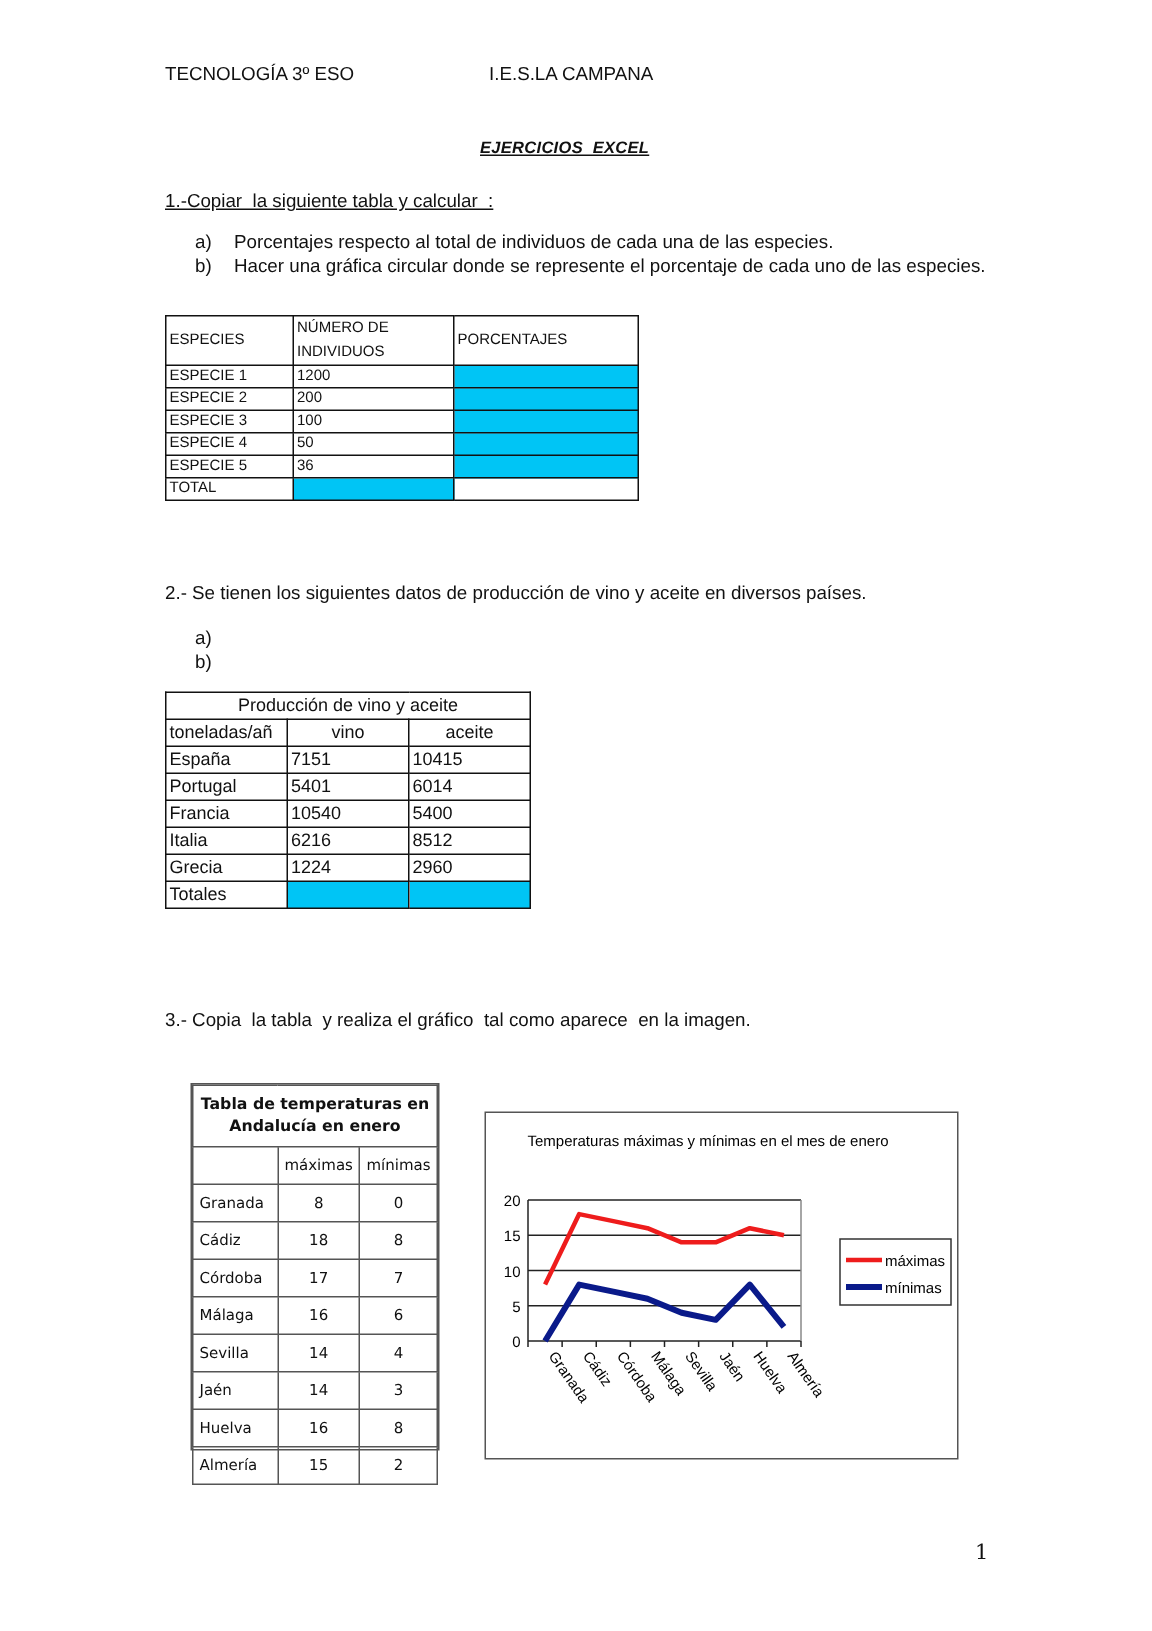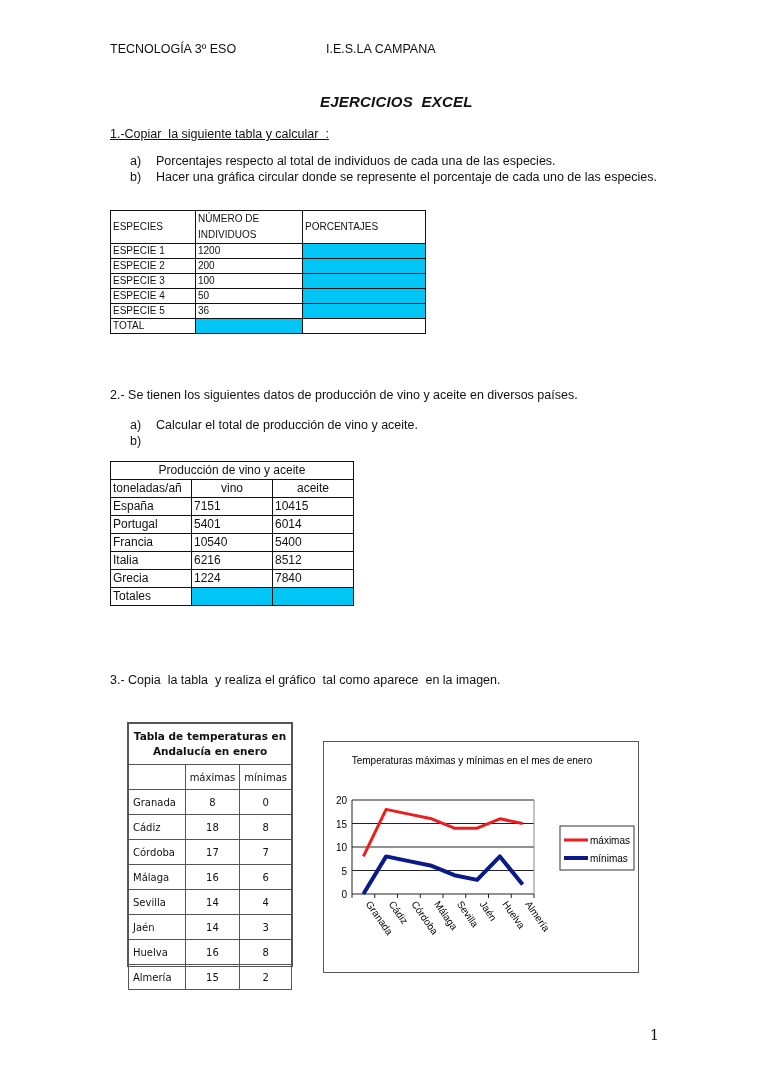--- a/index.html
+++ b/index.html
@@ -1,19 +1,19 @@
 <!DOCTYPE html>
 <html><head>
 <meta charset="utf-8">
 <style>
   html, body { margin:0; padding:0; background:#fff; }
   body { width:768px; height:1087px; position:relative; font-family:"Liberation Sans", sans-serif; color:#111; overflow:hidden; }
   .abs { position:absolute; }
   .hdr { font-size:12.5px; top:42px; }
-  .title { top:93px; left:320px; font-size:15px; font-weight:bold; font-style:italic; letter-spacing:0.2px; }
+  .title { top:93px; left:320px; font-size:11px; font-weight:bold; font-style:italic; text-decoration:underline; letter-spacing:0.2px; }
   .txt { font-size:12.5px; }
   .list { font-size:12.5px; line-height:15.5px; }
   .list .row { display:flex; }
   .list .mk { width:26px; flex:none; }
   table { border-collapse:collapse; }
   .t1 { top:210px; left:110px; font-size:10px; }
   .t1 td { border:1.5px solid #111; padding:0 2px; height:14px; line-height:14px; white-space:nowrap; }
   .t1 .h td { height:32px; line-height:16px; }
   .blue { background:#00c5f5; }
   .num { text-align:left; }
@@ -83,21 +83,20 @@
         <td class="blue"></td>
         <td></td>
       </tr>
 </tbody>
   </table>
 
 <div class="abs txt" style="top:388px;left:110px;white-space:pre;">2.- Se tienen los siguientes datos de producción de vino y aceite en diversos países.</div>
 <div class="abs list" style="top:418px;left:130px;width:528px;">
   <div class="row">
       <span class="mk">a)</span>
-      <span>Calcular el total de producción de vino y aceite.</span>
     </div>
   <div class="row">
       <span class="mk">b)</span>
     </div>
 </div>
 
 <table class="abs t2">
   <tbody>
       <tr>
         <td colspan="3" style="text-align:center;">Producción de vino y aceite</td>
@@ -123,21 +122,21 @@
         <td class="num">5400</td>
       </tr>
   <tr>
         <td>Italia</td>
         <td class="num">6216</td>
         <td class="num">8512</td>
       </tr>
   <tr>
         <td>Grecia</td>
         <td class="num">1224</td>
-        <td class="num">7840</td>
+        <td class="num">2960</td>
       </tr>
   <tr>
         <td>Totales</td>
         <td class="blue"></td>
         <td class="blue"></td>
       </tr>
 </tbody>
   </table>
 
 <div class="abs txt" style="top:673px;left:110px;white-space:pre;">3.- Copia  la tabla  y realiza el gráfico  tal como aparece  en la imagen.</div>

